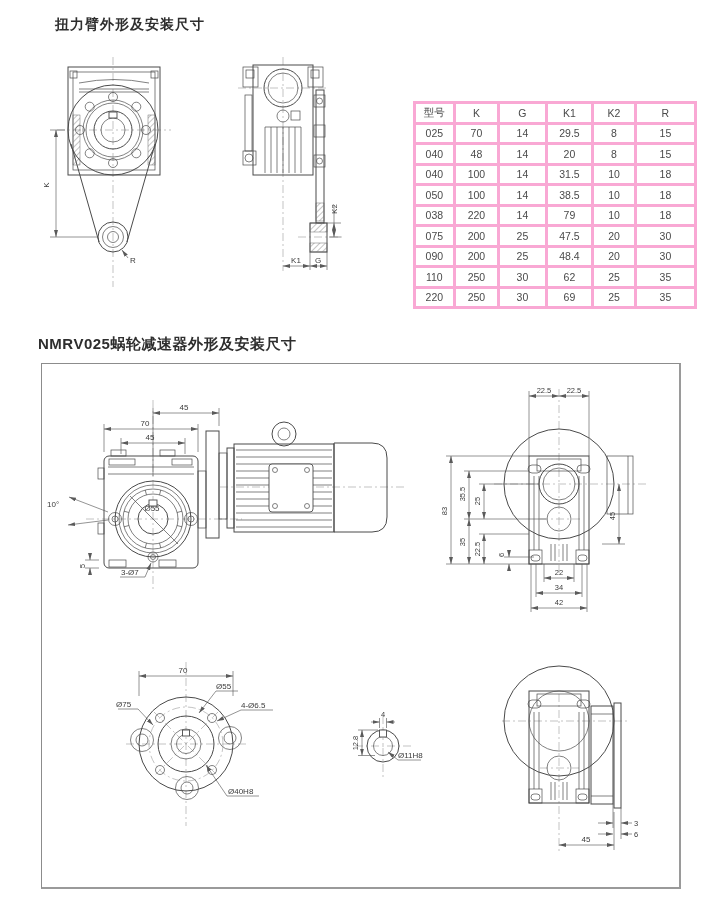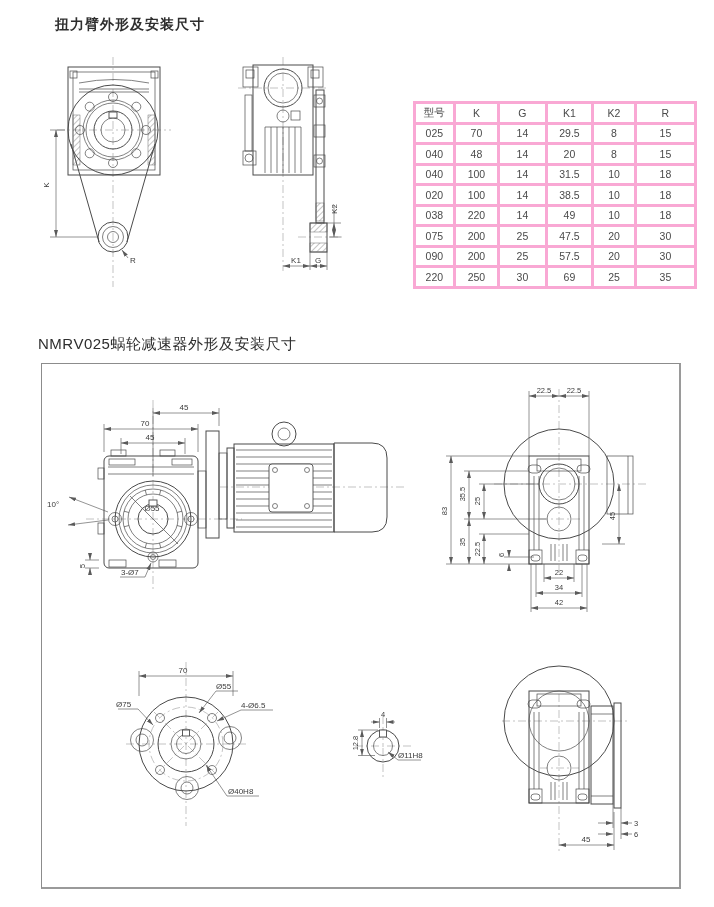--- a/index.html
+++ b/index.html
@@ -1,19 +1,19 @@
 <!DOCTYPE html>
 <html><head>
 <meta charset="utf-8">
 <style>
   html,body{margin:0;padding:0;background:#fff;}
   #page{position:relative;width:714px;height:907px;background:#ffffff;overflow:hidden;
         font-family:"Liberation Sans",sans-serif;}
   .title1{position:absolute;left:55px;top:16px;font-size:14px;font-weight:600;color:#2e2e2e;letter-spacing:1px;}
-  .title2{position:absolute;left:38px;top:335px;font-size:15px;font-weight:400;color:#2e2e2e;letter-spacing:0.5px;}
+  .title2{position:absolute;left:38px;top:335px;font-size:15px;font-weight:700;color:#2e2e2e;letter-spacing:0.5px;}
   #dimtable{position:absolute;left:413px;top:101px;width:284px;border-collapse:collapse;}
   #dimtable th,#dimtable td{border:3px solid #f9a8d4;height:17.5px;text-align:center;vertical-align:middle;
         font-size:10.5px;font-weight:normal;color:#4a4a4a;padding:0;}
   #bigbox{position:absolute;left:41px;top:363px;width:637px;height:523px;
         border:1px solid #8c8c8c;border-right:2px solid #9a9a9a;border-bottom:2px solid #9a9a9a;background:#fff;}
   svg{position:absolute;}
   .ol{fill:none;stroke:#4a4a4a;stroke-width:1;}
   .o2{fill:none;stroke:#4a4a4a;stroke-width:0.7;}
   .cl{fill:none;stroke:#9a9a9a;stroke-width:0.6;stroke-dasharray:8 3 2 3;}
   .dm{fill:none;stroke:#5a5a5a;stroke-width:0.65;}
@@ -177,50 +177,58 @@
       </tr>
       <tr>
         <td>040</td>
           <td>100</td>
           <td>14</td>
           <td>31.5</td>
           <td>10</td>
           <td>18</td>
       </tr>
       <tr>
-        <td>020</td>
+        <td>050</td>
           <td>100</td>
           <td>14</td>
           <td>38.5</td>
           <td>10</td>
           <td>18</td>
       </tr>
       <tr>
         <td>038</td>
           <td>220</td>
           <td>14</td>
-          <td>49</td>
+          <td>79</td>
           <td>10</td>
           <td>18</td>
       </tr>
       <tr>
         <td>075</td>
           <td>200</td>
           <td>25</td>
           <td>47.5</td>
           <td>20</td>
           <td>30</td>
       </tr>
       <tr>
         <td>090</td>
           <td>200</td>
           <td>25</td>
-          <td>57.5</td>
+          <td>48.4</td>
           <td>20</td>
           <td>30</td>
+      </tr>
+      <tr>
+        <td>110</td>
+          <td>250</td>
+          <td>30</td>
+          <td>62</td>
+          <td>25</td>
+          <td>35</td>
       </tr>
       <tr>
         <td>220</td>
           <td>250</td>
           <td>30</td>
           <td>69</td>
           <td>25</td>
           <td>35</td>
       </tr>
     </tbody>

